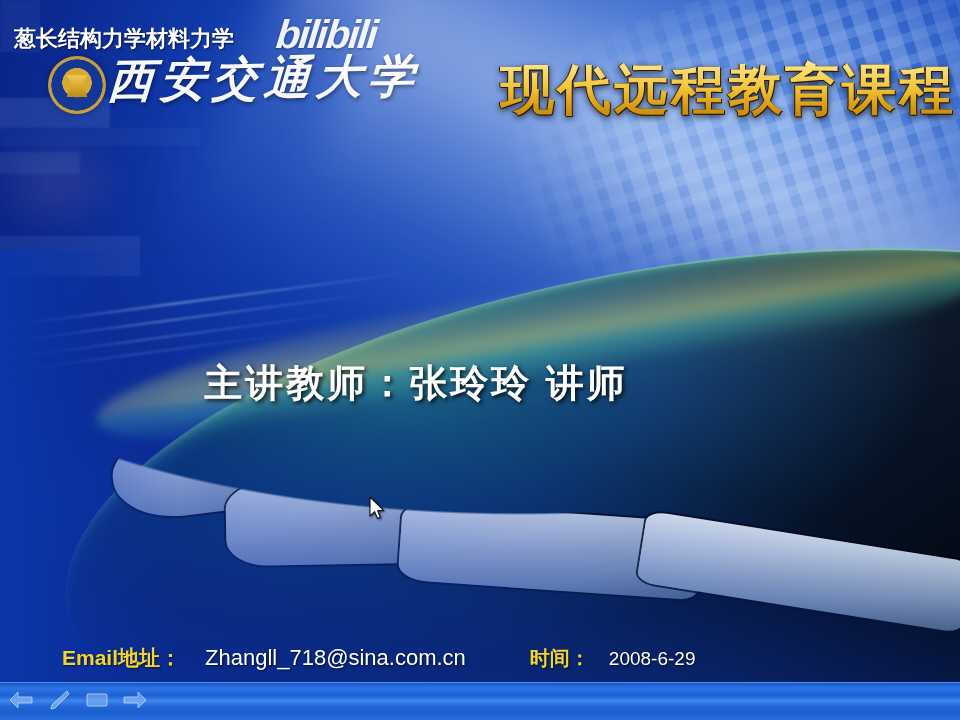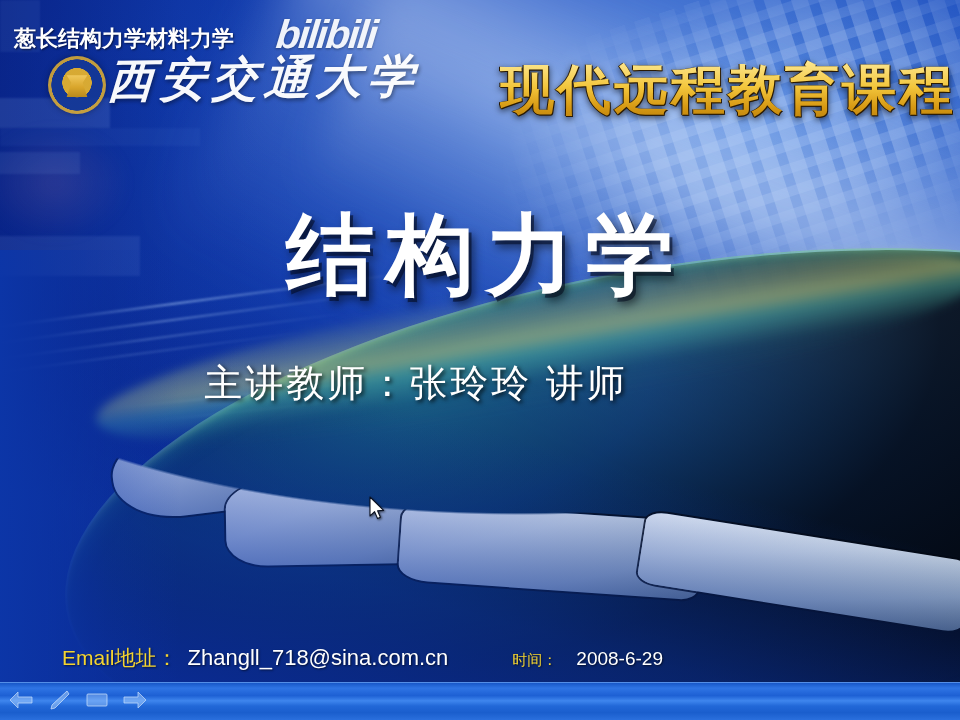--- a/index.html
+++ b/index.html
@@ -320,48 +320,48 @@
       5px 7px 10px rgba(0,0,0,0.55);
   }
 
   
   .instructor {
     position: absolute;
     left: 0; top: 358px;
     width: 832px;
     text-align: center;
     font-size: 38px;
-    font-weight: normal;
+    font-weight: bold;
     color: #ffffff;
     letter-spacing: 3px;
     text-shadow: 2px 2px 4px rgba(0,0,0,0.85);
   }
 
   
   .footer {
     position: absolute;
     left: 62px; bottom: 48px;
     display: flex;
     align-items: baseline;
     white-space: nowrap;
   }
   .f-label {
     font-size: 21px;
-    font-weight: normal;
+    font-weight: bold;
     color: #f4d430;
     text-shadow: 1px 1px 2px rgba(0,0,0,0.6);
   }
   .f-value {
     font-size: 22px;
     color: #ffffff;
-    margin-left: 10px;
+    margin-left: 24px;
     text-shadow: 1px 1px 2px rgba(0,0,0,0.6);
   }
   .f-gap { width: 64px; }
-  .f-label.small { font-size: 15px; }
+  .f-label.small { font-size: 20px; }
   .f-value.small { font-size: 19px; margin-left: 19px; }
 
   
   .bottombar {
     position: absolute;
     left: 0; bottom: 0;
     width: 960px; height: 37px;
     background: linear-gradient(180deg,
       #1757c8 0%, #2f74e4 14%, #1d60d4 34%,
       #3f86ee 48%, #2268d8 62%, #1a5ecd 80%, #2a6fdd 100%);
@@ -436,21 +436,20 @@
   <div class="watermark">葱长结构力学材料力学</div>
 
   <div class="bili-logo">bilibili</div>
 
   <div class="seal"></div>
 
   <div class="uni-name">西安交通大学</div>
 
   <div class="course-label">现代远程教育课程</div>
 
-  <div class="main-title">结构力学</div>
 
   <div class="instructor">主讲教师：张玲玲  讲师</div>
 
   <div class="footer">
     <span class="f-label">Email地址：</span>
     <span class="f-value">Zhangll_718@sina.com.cn</span>
     <span class="f-gap"></span>
     <span class="f-label small">时间：</span>
     <span class="f-value small">2008-6-29</span>
   </div>

